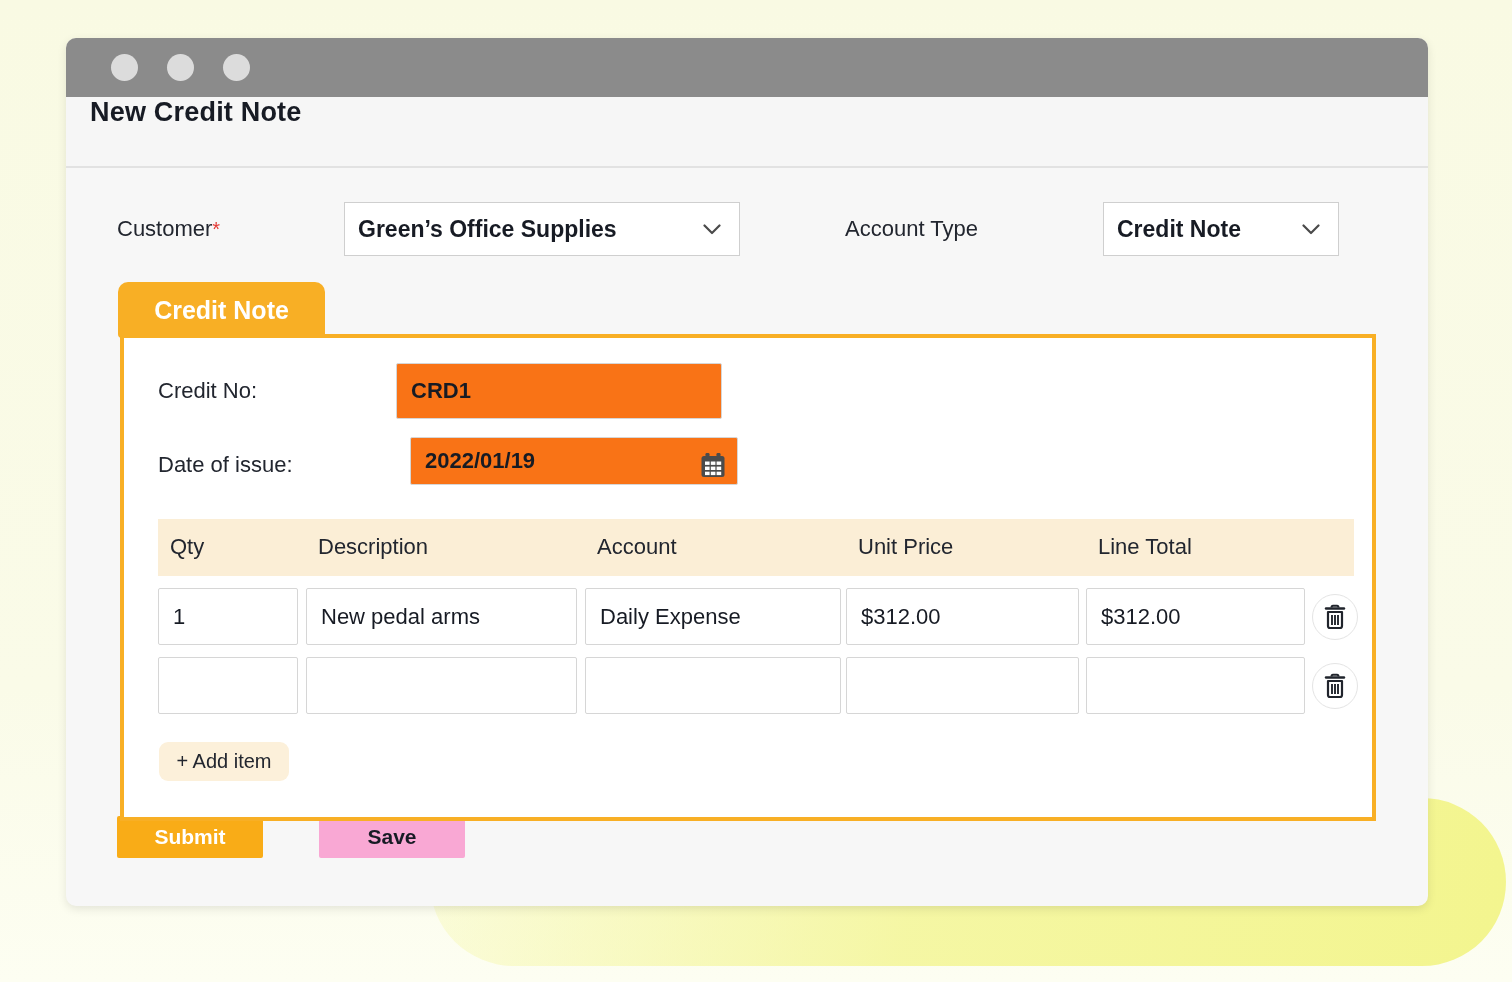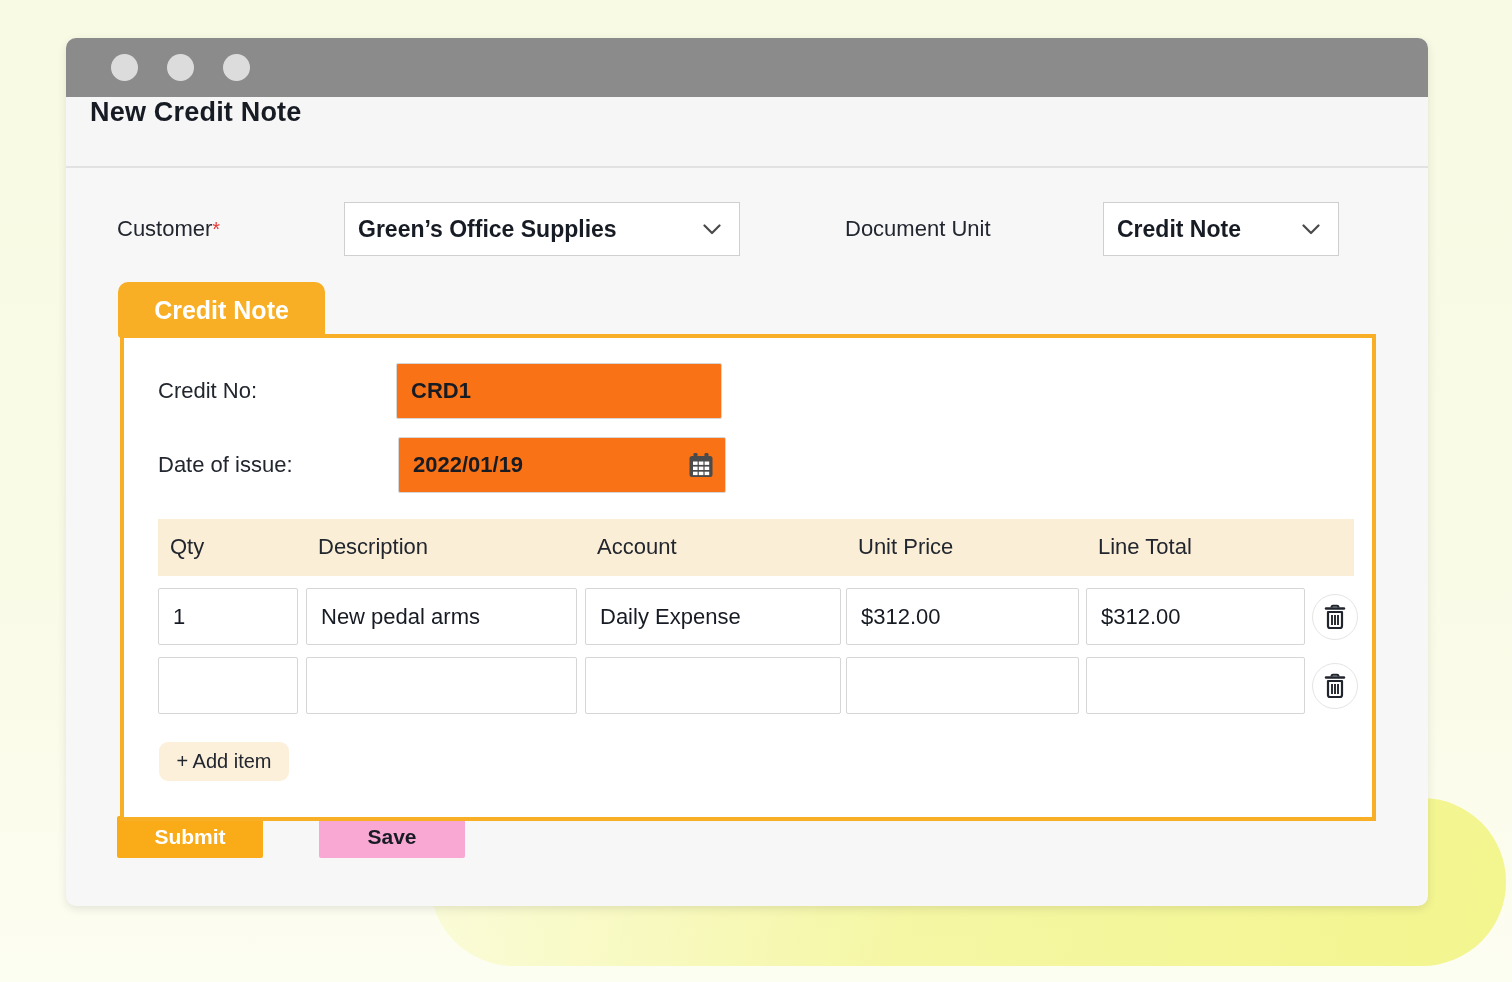--- a/index.html
+++ b/index.html
@@ -80,21 +80,21 @@
   .creditno-label { left: 34px; top: 40px; }
   .dateissue-label { left: 34px; top: 114px; }
 
   .text-input {
     position: absolute; background: #f97316; border: 1px solid #D6D6D6;
     font-family: "Liberation Sans", sans-serif;
     font-size: 22px; font-weight: 600; color: #171B24;
     padding: 0 14px; outline: none; border-radius: 2px;
   }
   .creditno-input { left: 272px; top: 25px; width: 326px; height: 56px; }
-  .date-wrap { position: absolute; left: 274px; top: 99px; width: 328px; height: 56px; }
+  .date-wrap { position: absolute; left: 286px; top: 99px; width: 328px; height: 48px; }
   .date-input { left: 0; top: 0; width: 100%; height: 100%; padding-right: 48px; }
   .cal-icon { position: absolute; right: 12px; top: 15px; width: 26px; height: 26px; }
 
   
   .thead {
     position: absolute; left: 34px; top: 181px; width: 1196px; height: 57px;
     background: #FBEED6;
   }
   .thead span {
     position: absolute; top: 15px; font-size: 22px; color: #22262F; font-weight: 500;
@@ -166,21 +166,21 @@
 
   <div class="select customer-select">
     <span class="val">Green’s Office Supplies</span>
     <span>
       <svg width="18" height="11" viewBox="0 0 18 11">
           <polyline points="1.5,1.5 9,9 16.5,1.5" fill="none" stroke="#4A4A4A" stroke-width="2.2" stroke-linecap="round" stroke-linejoin="round"></polyline>
         </svg>
     </span>
   </div>
 
-  <div class="field-label doctype-label">Document Unit</div>
+  <div class="field-label doctype-label">Account Type</div>
 
   <div class="select doctype-select">
     <span class="val">Credit Note</span>
     <span>
       <svg width="18" height="11" viewBox="0 0 18 11">
           <polyline points="1.5,1.5 9,9 16.5,1.5" fill="none" stroke="#4A4A4A" stroke-width="2.2" stroke-linecap="round" stroke-linejoin="round"></polyline>
         </svg>
     </span>
   </div>
 

